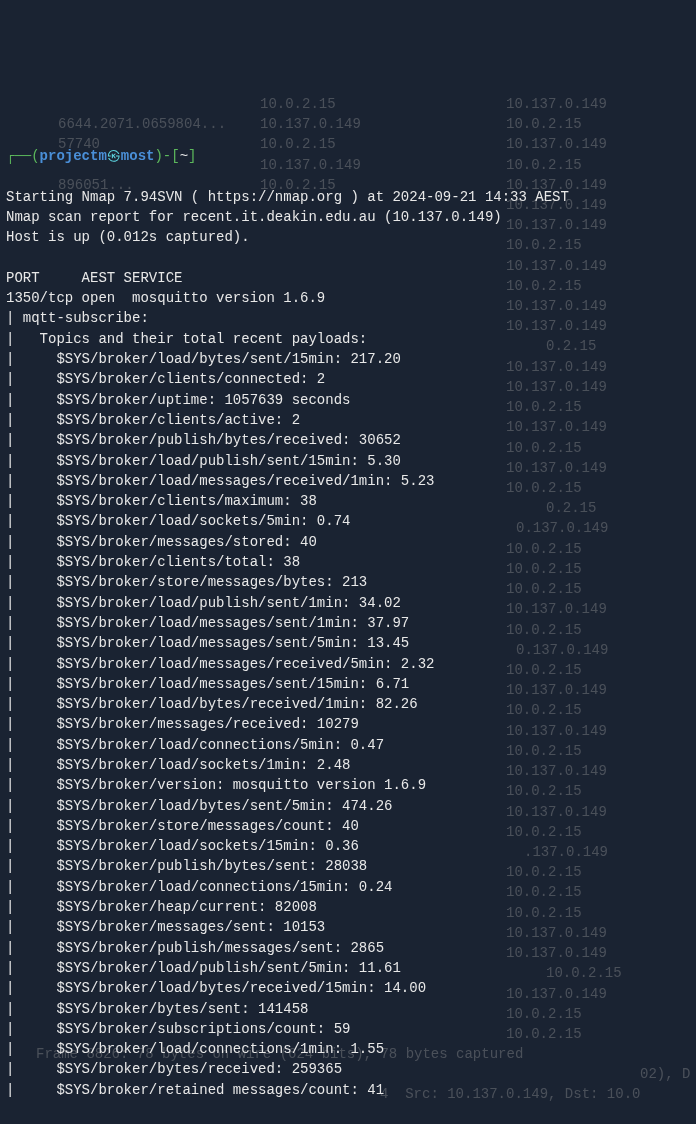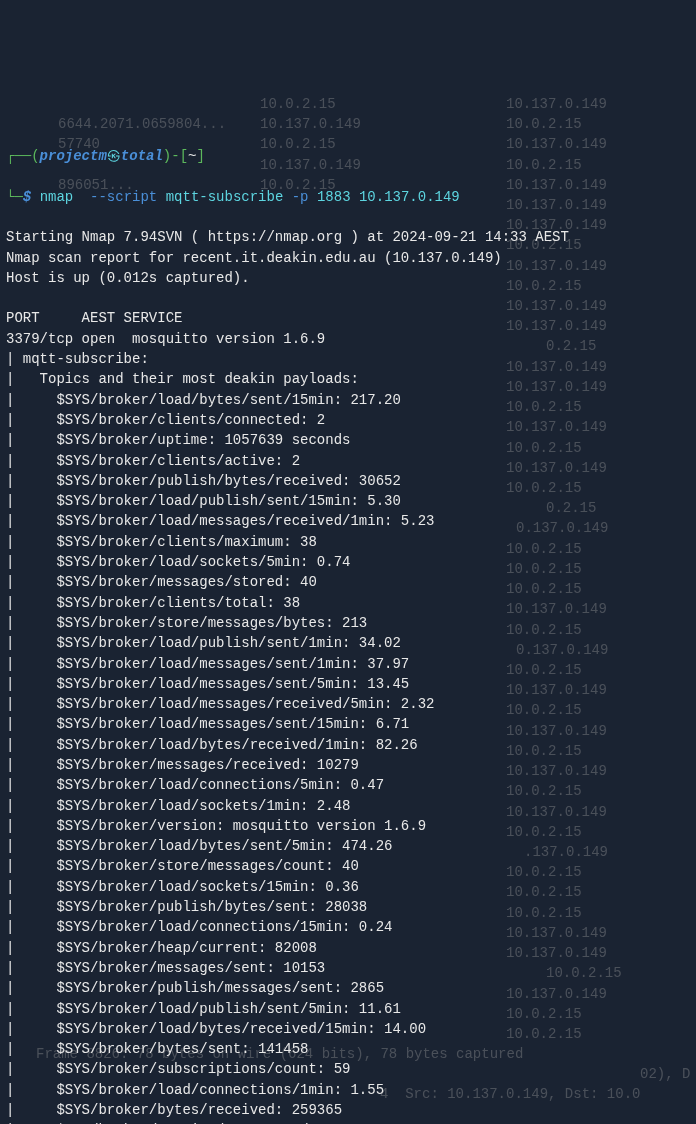--- a/index.html
+++ b/index.html
@@ -20,41 +20,40 @@
     color: #a3a3a3;
     opacity: 0.35;
     z-index: 0;
     pointer-events: none;
   }
   .fg { position: relative; z-index: 1; }
   .cyan { color: #5dd5e0; }
   .blue { color: #4a8fd8; }
   .green { color: #5cb85c; }
   .white { color: #e8e8e8; }
-  .bold { font-weight: bold; font-style: italic; }
+  .bold { font-weight: bold; }
   .prompt-line { display: block; }
 </style>
 </head>
 <body>
 
 
 
 <div id="bglayer"><span class="bg-text" style="left: 260px; top: 94px;">10.0.2.15</span><span class="bg-text" style="left: 506px; top: 94px;">10.137.0.149</span><span class="bg-text" style="left: 58px; top: 114px;">6644.2071.0659804...</span><span class="bg-text" style="left: 260px; top: 114px;">10.137.0.149</span><span class="bg-text" style="left: 506px; top: 114px;">10.0.2.15</span><span class="bg-text" style="left: 58px; top: 134px;">57740</span><span class="bg-text" style="left: 260px; top: 134px;">10.0.2.15</span><span class="bg-text" style="left: 506px; top: 134px;">10.137.0.149</span><span class="bg-text" style="left: 260px; top: 155px;">10.137.0.149</span><span class="bg-text" style="left: 506px; top: 155px;">10.0.2.15</span><span class="bg-text" style="left: 58px; top: 175px;">896051...</span><span class="bg-text" style="left: 260px; top: 175px;">10.0.2.15</span><span class="bg-text" style="left: 506px; top: 175px;">10.137.0.149</span><span class="bg-text" style="left: 506px; top: 195px;">10.137.0.149</span><span class="bg-text" style="left: 506px; top: 215px;">10.137.0.149</span><span class="bg-text" style="left: 506px; top: 235px;">10.0.2.15</span><span class="bg-text" style="left: 506px; top: 256px;">10.137.0.149</span><span class="bg-text" style="left: 506px; top: 276px;">10.0.2.15</span><span class="bg-text" style="left: 506px; top: 296px;">10.137.0.149</span><span class="bg-text" style="left: 506px; top: 316px;">10.137.0.149</span><span class="bg-text" style="left: 546px; top: 336px;">0.2.15</span><span class="bg-text" style="left: 506px; top: 357px;">10.137.0.149</span><span class="bg-text" style="left: 506px; top: 377px;">10.137.0.149</span><span class="bg-text" style="left: 506px; top: 397px;">10.0.2.15</span><span class="bg-text" style="left: 506px; top: 417px;">10.137.0.149</span><span class="bg-text" style="left: 506px; top: 438px;">10.0.2.15</span><span class="bg-text" style="left: 506px; top: 458px;">10.137.0.149</span><span class="bg-text" style="left: 506px; top: 478px;">10.0.2.15</span><span class="bg-text" style="left: 546px; top: 498px;">0.2.15</span><span class="bg-text" style="left: 516px; top: 518px;">0.137.0.149</span><span class="bg-text" style="left: 506px; top: 539px;">10.0.2.15</span><span class="bg-text" style="left: 506px; top: 559px;">10.0.2.15</span><span class="bg-text" style="left: 506px; top: 579px;">10.0.2.15</span><span class="bg-text" style="left: 506px; top: 599px;">10.137.0.149</span><span class="bg-text" style="left: 506px; top: 620px;">10.0.2.15</span><span class="bg-text" style="left: 516px; top: 640px;">0.137.0.149</span><span class="bg-text" style="left: 506px; top: 660px;">10.0.2.15</span><span class="bg-text" style="left: 506px; top: 680px;">10.137.0.149</span><span class="bg-text" style="left: 506px; top: 700px;">10.0.2.15</span><span class="bg-text" style="left: 506px; top: 721px;">10.137.0.149</span><span class="bg-text" style="left: 506px; top: 741px;">10.0.2.15</span><span class="bg-text" style="left: 506px; top: 761px;">10.137.0.149</span><span class="bg-text" style="left: 506px; top: 781px;">10.0.2.15</span><span class="bg-text" style="left: 506px; top: 802px;">10.137.0.149</span><span class="bg-text" style="left: 506px; top: 822px;">10.0.2.15</span><span class="bg-text" style="left: 524px; top: 842px;">.137.0.149</span><span class="bg-text" style="left: 506px; top: 862px;">10.0.2.15</span><span class="bg-text" style="left: 506px; top: 882px;">10.0.2.15</span><span class="bg-text" style="left: 506px; top: 903px;">10.0.2.15</span><span class="bg-text" style="left: 506px; top: 923px;">10.137.0.149</span><span class="bg-text" style="left: 506px; top: 943px;">10.137.0.149</span><span class="bg-text" style="left: 546px; top: 963px;">10.0.2.15</span><span class="bg-text" style="left: 506px; top: 984px;">10.137.0.149</span><span class="bg-text" style="left: 506px; top: 1004px;">10.0.2.15</span><span class="bg-text" style="left: 506px; top: 1024px;">10.0.2.15</span><span class="bg-text" style="left: 36px; top: 1044px;">Frame 8826: 78 bytes on wire (624 bits), 78 bytes captured</span><span class="bg-text" style="left: 640px; top: 1064px;">02), D</span><span class="bg-text" style="left: 380px; top: 1084px;">4  Src: 10.137.0.149, Dst: 10.0</span></div>
 
 <div class="fg">
-<span class="prompt-line"><span class="green">┌──(</span><span class="blue bold">projectm</span><span class="cyan">㉿</span><span class="blue bold">total</span><span class="green">)-[</span><span class="white">~</span><span class="green">]</span></span>
-<span class="prompt-line"><span class="green">└─</span><span class="blue bold">$</span> <span class="cyan">nmap</span>  <span class="blue">--script</span> <span class="cyan">mqtt-subscribe</span> <span class="blue">-p</span> <span class="cyan">1883</span> <span class="cyan">10.137.0.149</span></span>
+<span class="prompt-line"><span class="green">┌──(</span><span class="blue bold">projectm</span><span class="cyan">㉿</span><span class="blue bold">most</span><span class="green">)-[</span><span class="white">~</span><span class="green">]</span></span>
 <span class="white">Starting Nmap 7.94SVN ( https://nmap.org ) at 2024-09-21 14:33 AEST</span>
 <span class="white">Nmap scan report for recent.it.deakin.edu.au (10.137.0.149)</span>
 <span class="white">Host is up (0.012s captured).</span>
 <span> </span>
 <span class="white">PORT     AEST SERVICE</span>
-<span class="white">3379/tcp open  mosquitto version 1.6.9</span>
+<span class="white">1350/tcp open  mosquitto version 1.6.9</span>
 <span class="white">| mqtt-subscribe:</span>
-<span class="white">|   Topics and their most deakin payloads:</span>
+<span class="white">|   Topics and their total recent payloads:</span>
 <div id="rows"><div class="white">|     $SYS/broker/load/bytes/sent/15min: 217.20</div><div class="white">|     $SYS/broker/clients/connected: 2</div><div class="white">|     $SYS/broker/uptime: 1057639 seconds</div><div class="white">|     $SYS/broker/clients/active: 2</div><div class="white">|     $SYS/broker/publish/bytes/received: 30652</div><div class="white">|     $SYS/broker/load/publish/sent/15min: 5.30</div><div class="white">|     $SYS/broker/load/messages/received/1min: 5.23</div><div class="white">|     $SYS/broker/clients/maximum: 38</div><div class="white">|     $SYS/broker/load/sockets/5min: 0.74</div><div class="white">|     $SYS/broker/messages/stored: 40</div><div class="white">|     $SYS/broker/clients/total: 38</div><div class="white">|     $SYS/broker/store/messages/bytes: 213</div><div class="white">|     $SYS/broker/load/publish/sent/1min: 34.02</div><div class="white">|     $SYS/broker/load/messages/sent/1min: 37.97</div><div class="white">|     $SYS/broker/load/messages/sent/5min: 13.45</div><div class="white">|     $SYS/broker/load/messages/received/5min: 2.32</div><div class="white">|     $SYS/broker/load/messages/sent/15min: 6.71</div><div class="white">|     $SYS/broker/load/bytes/received/1min: 82.26</div><div class="white">|     $SYS/broker/messages/received: 10279</div><div class="white">|     $SYS/broker/load/connections/5min: 0.47</div><div class="white">|     $SYS/broker/load/sockets/1min: 2.48</div><div class="white">|     $SYS/broker/version: mosquitto version 1.6.9</div><div class="white">|     $SYS/broker/load/bytes/sent/5min: 474.26</div><div class="white">|     $SYS/broker/store/messages/count: 40</div><div class="white">|     $SYS/broker/load/sockets/15min: 0.36</div><div class="white">|     $SYS/broker/publish/bytes/sent: 28038</div><div class="white">|     $SYS/broker/load/connections/15min: 0.24</div><div class="white">|     $SYS/broker/heap/current: 82008</div><div class="white">|     $SYS/broker/messages/sent: 10153</div><div class="white">|     $SYS/broker/publish/messages/sent: 2865</div><div class="white">|     $SYS/broker/load/publish/sent/5min: 11.61</div><div class="white">|     $SYS/broker/load/bytes/received/15min: 14.00</div><div class="white">|     $SYS/broker/bytes/sent: 141458</div><div class="white">|     $SYS/broker/subscriptions/count: 59</div><div class="white">|     $SYS/broker/load/connections/1min: 1.55</div><div class="white">|     $SYS/broker/bytes/received: 259365</div><div class="white">|     $SYS/broker/retained messages/count: 41</div></div>
 
 
 
 
 
 
 </div>
 
 

